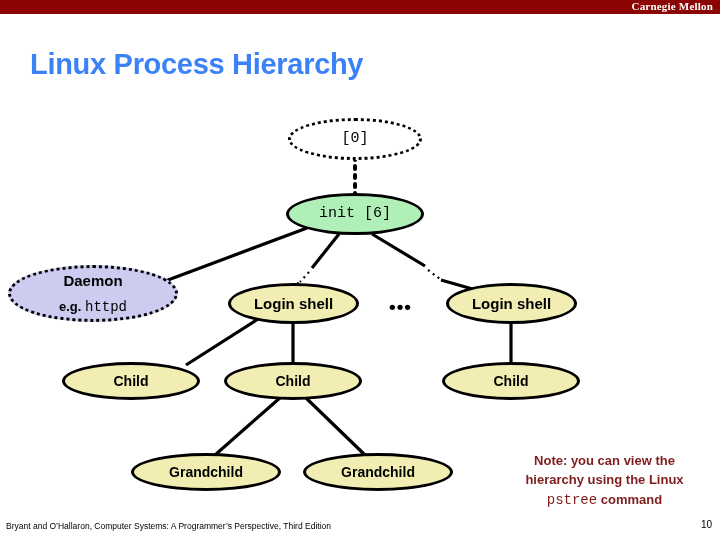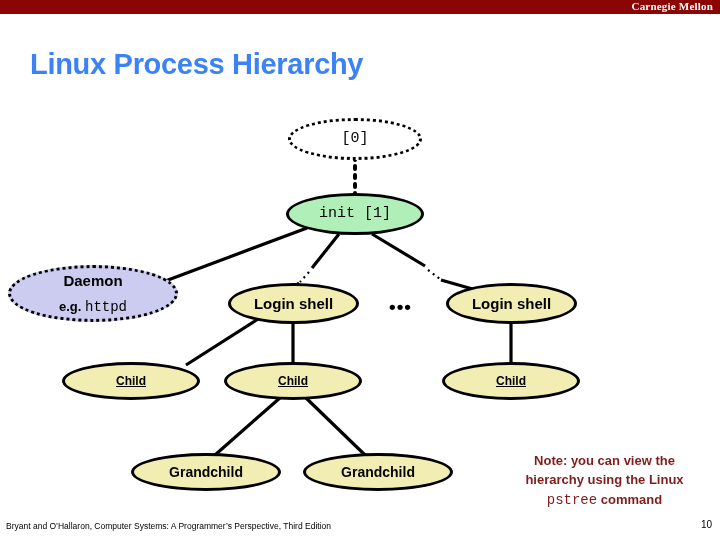--- a/index.html
+++ b/index.html
@@ -81,21 +81,21 @@
   .mono {
     font-family: "Liberation Mono", monospace;
     font-weight: normal;
   }
 
   
   .n-zero   { font-size: 15px; }
   .n-init   { font-size: 15px; }
   .n-daemon { font-size: 14px; gap: 11px; }
   .n-shell  { font-size: 15px; }
-  .n-child  { font-size: 12px; text-decoration: underline; }
+  .n-child  { font-size: 14px; }
   .n-gchild { font-size: 14px; }
 
   .daemon-line1 { font-size: 15px; font-weight: bold; }
   .daemon-line2 { font-size: 13px; font-weight: bold; }
   .daemon-line2 .mono { font-size: 14px; }
 
   
   .ellipsis-dots {
     position: absolute;
     font-size: 19px;
@@ -169,21 +169,21 @@
       <line x1="281" y1="397" x2="215" y2="455" stroke="#000000" stroke-width="3.2"></line>
 
       <line x1="305" y1="397" x2="365" y2="455" stroke="#000000" stroke-width="3.2"></line>
     </svg>
 
     <div class="node node-dotted n-zero" style="left:288px; top:118px; width:134px; height:42px; background:#ffffff;">
       <span class="lbl mono">[0]</span>
     </div>
 
     <div class="node node-solid n-init" style="left:286px; top:193px; width:138px; height:42px; background:#b0f0b8;">
-      <span class="lbl mono">init [1]</span>
+      <span class="lbl mono">init [6]</span>
     </div>
 
     <div class="node node-dotted n-daemon" style="left:8px; top:265px; width:170px; height:57px; background:#ccccf0; flex-direction:column;">
       <span class="daemon-line1">Daemon</span>
       <span class="daemon-line2"><span>e.g.</span>&nbsp;<span class="mono">httpd</span></span>
     </div>
 
     <div class="node node-solid n-shell" style="left:228px; top:283px; width:131px; height:41px; background:#f2eeb3;">
       <span class="lbl">Login shell</span>
     </div>

